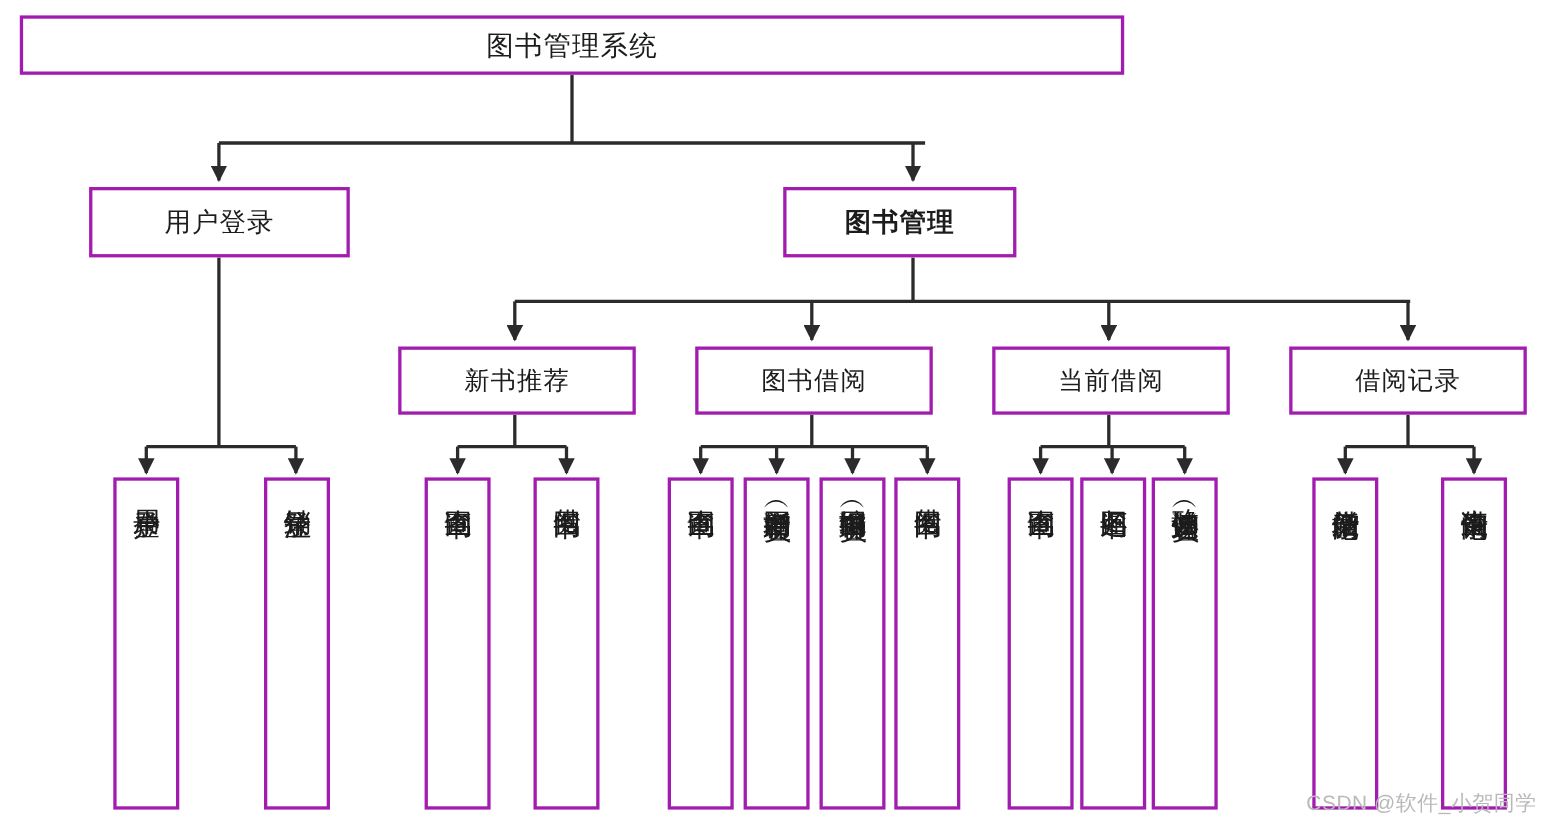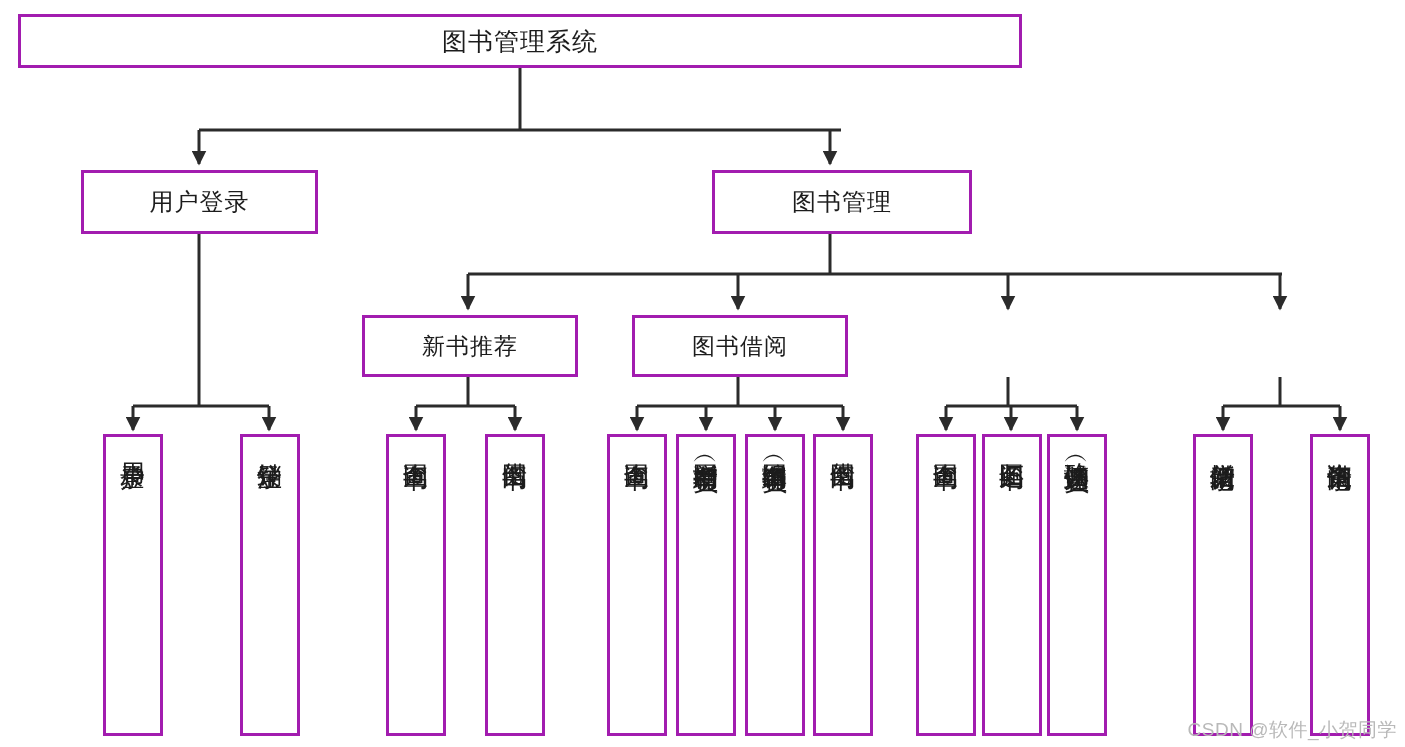--- a/index.html
+++ b/index.html
@@ -130,30 +130,36 @@
     </g>
   </svg>
 
   <div class="node root" style="left:18px; top:14px; width:1004px; height:54px;">
     <span class="hlabel">图书管理系统</span>
   </div>
 
   <div class="node level2" style="left:81px; top:170px; width:237px; height:64px;">
     <span class="hlabel">用户登录</span>
   </div>
-  <div class="node level2" style="left:712px; top:170px; width:260px; height:64px;">
+  <div class="node level2" style="left:712px; top:170px; width:212px; height:64px;font-weight:bold;">
     <span class="hlabel">图书管理</span>
   </div>
 
   <div class="node level3" style="left:632px; top:315px; width:216px; height:62px;">
     <span class="hlabel">图书借阅</span>
   </div>
   <div class="node level3" style="left:362px; top:315px; width:216px; height:62px;">
     <span class="hlabel">新书推荐</span>
   </div>
+  <div class="node level3" style="left:902px; top:315px; width:216px; height:62px;">
+    <span class="hlabel">当前借阅</span>
+  </div>
+  <div class="node level3" style="left:1172px; top:315px; width:216px; height:62px;">
+    <span class="hlabel">借阅记录</span>
+  </div>
 
   <div class="node leaf" style="left:103px; top:434px; width:60px; height:302px;">
     <span class="vlabel">用户登录</span>
   </div>
   <div class="node leaf" style="left:240px; top:434px; width:60px; height:302px;">
     <span class="vlabel">注销登录</span>
   </div>
 
   <div class="node leaf" style="left:386px; top:434px; width:60px; height:302px;">
     <span class="vlabel">查询图书</span>

